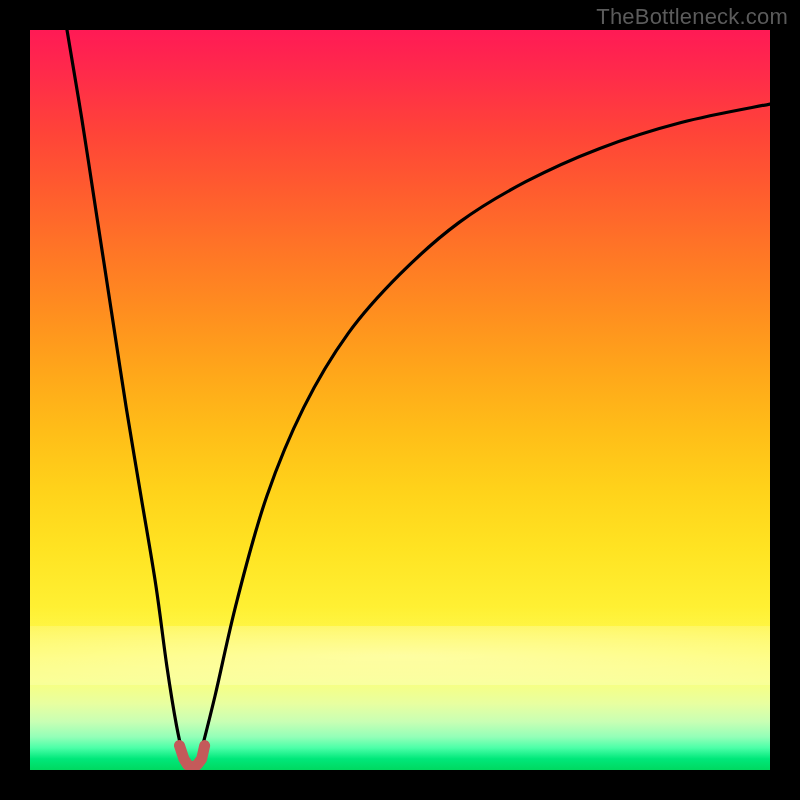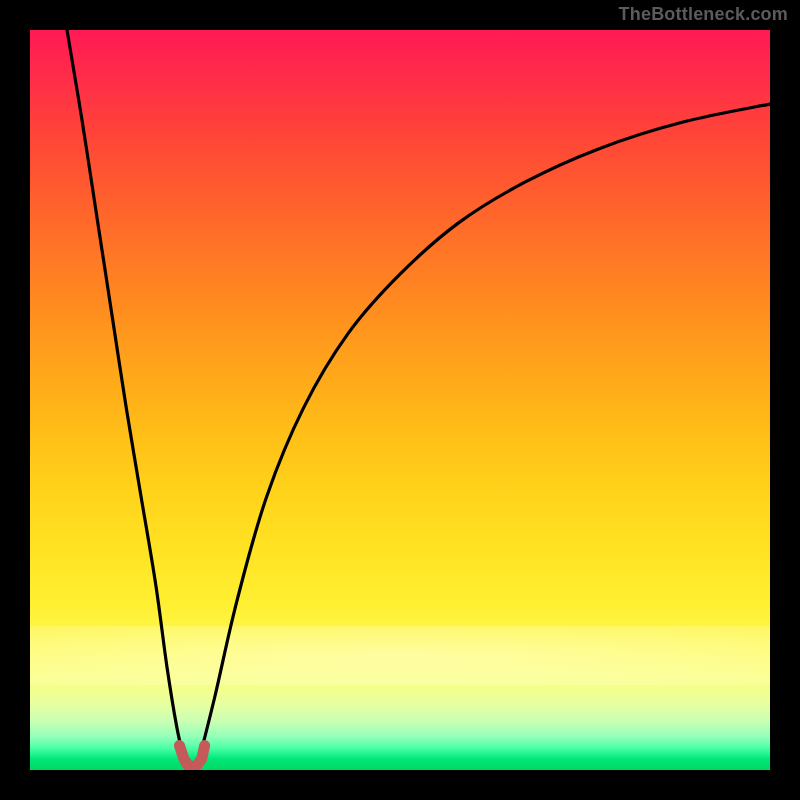--- a/index.html
+++ b/index.html
@@ -69,22 +69,22 @@
     pointer-events: none;
   }
   svg.curve {
     position: absolute;
     inset: 0;
   }
   .watermark {
     position: absolute;
     top: 4px;
     right: 12px;
-    font-size: 18px;
-    font-weight: 700;
+    font-size: 22px;
+    font-weight: 400;
     color: #5b5b5b;
     letter-spacing: 0.2px;
     user-select: none;
     text-align: center;
   }
 </style>
 </head>
 <body>
 
 <div class="frame">

